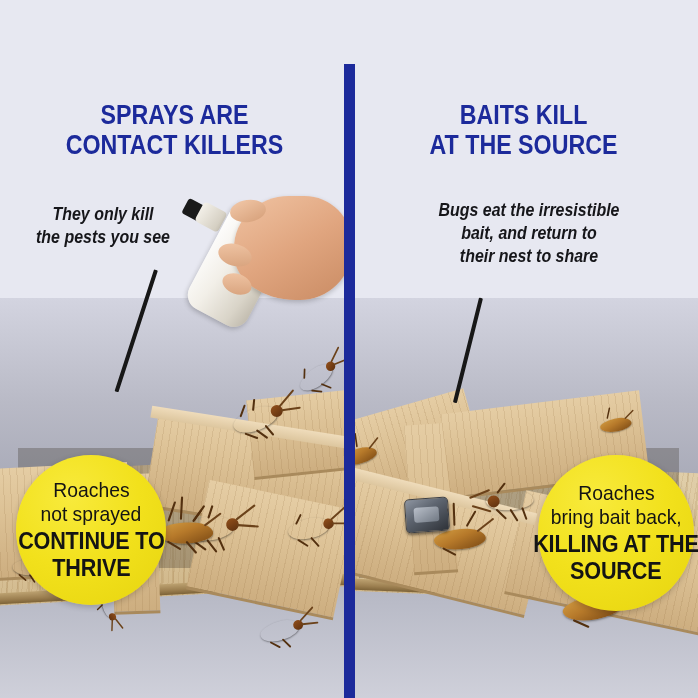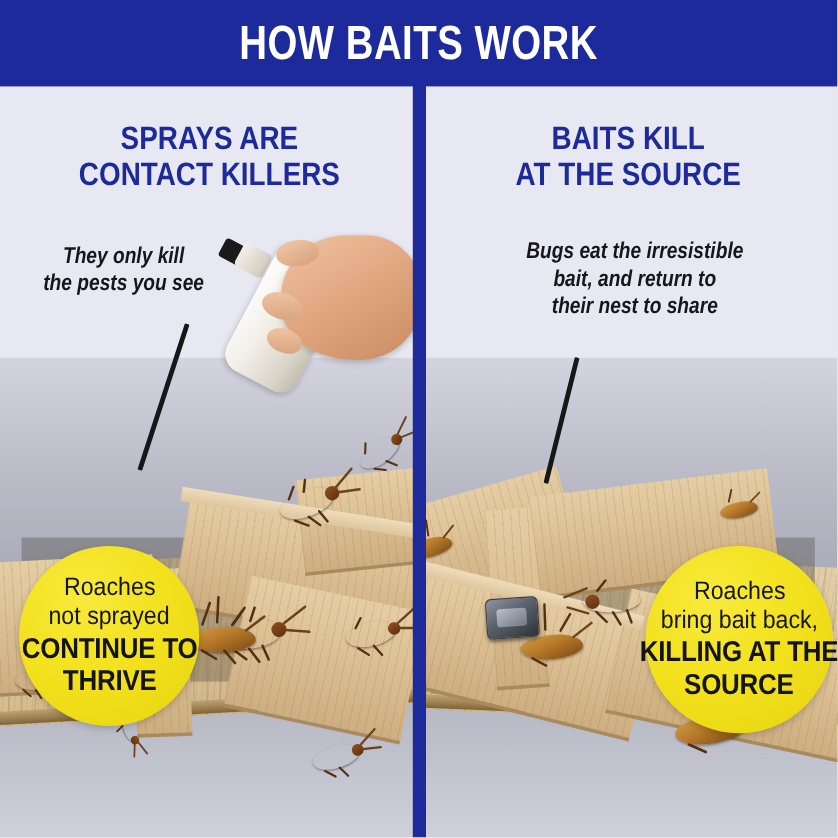--- a/index.html
+++ b/index.html
@@ -263,23 +263,20 @@
     transform:scaleX(0.90);
   }
   .badge-left  { left:16px;  top:455px; width:150px; height:150px; }
   .badge-right { left:538px; top:455px; width:156px; height:156px; }
 </style>
 </head>
 <body>
 
 <div class="infographic">
 
-  <div class="title-band">
-    <div class="title-text">HOW BAITS WORK</div>
-  </div>
 
   <div class="divider"></div>
 
   <div class="panel panel-left">
     <div class="panel-bg"></div>
 
     <div class="scene">
       <div class="wall"></div>
 
       <div class="joist-shadow" style="left:18px;  top:150px; width:300px; height:120px;"></div>

